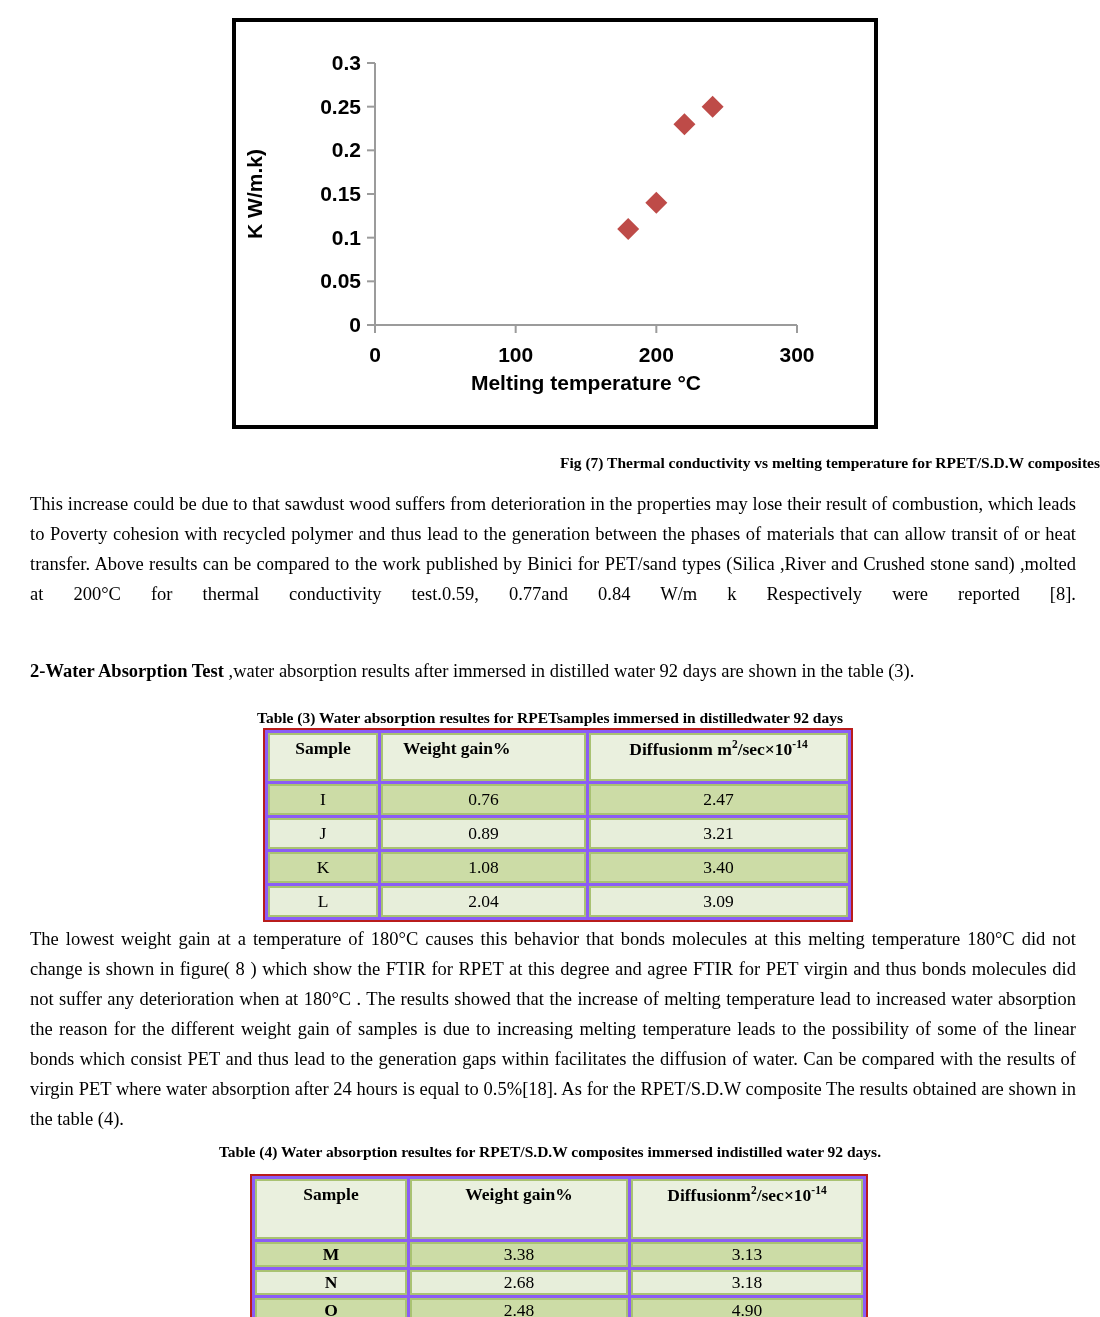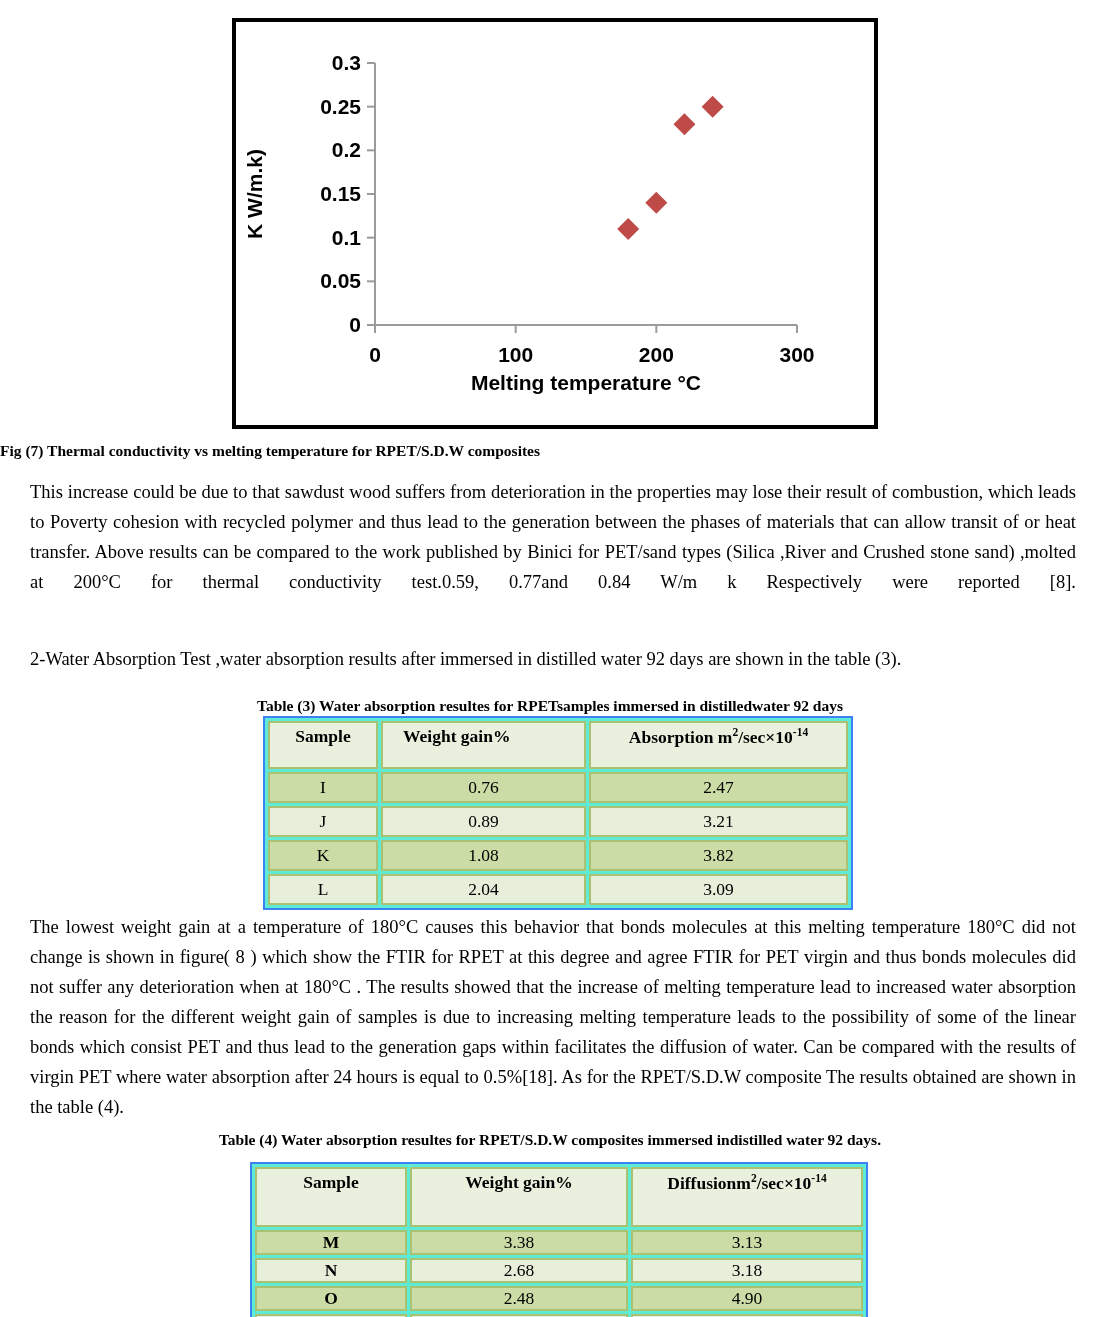--- a/index.html
+++ b/index.html
@@ -7,29 +7,29 @@
     width:1100px; height:1317px; background:#ffffff; color:#000;
     font-family:"Liberation Serif", serif; overflow:hidden;
   }
   .chart-frame {
     box-sizing:border-box; margin:18px 0 0 232px; width:646px; height:411px;
     border:4px solid #000; background:#fff;
   }
   .chart-frame svg { display:block; }
   svg text.tick { font-family:"Liberation Sans", sans-serif; font-weight:bold; font-size:21px; fill:#000; }
   svg text.axis-label { font-family:"Liberation Sans", sans-serif; font-weight:bold; font-size:21px; fill:#000; }
-  .fig-caption { margin-top:13px; text-align:left; font-weight:bold; font-size:15.5px; }
+  .fig-caption { margin-top:25px; text-align:right; font-weight:bold; font-size:15.5px; }
   .para { margin:0 24px 0 30px; font-size:18.5px; line-height:30px; text-align:justify; }
   .para1 { margin-top:17px; text-align-last:justify; }
   .heading-para { margin-top:47px; }
-  .heading-bold { font-weight:normal; }
+  .heading-bold { font-weight:bold; }
   .tbl-caption { text-align:center; font-weight:bold; font-size:15.5px; }
   .t3-caption { margin-top:23px; }
   .t4-caption { margin-top:9px; }
-  table { border-collapse:separate; border-spacing:3px; table-layout:fixed; border:2px solid #3b82f6; background:#5eead4; }
+  table { border-collapse:separate; border-spacing:3px; table-layout:fixed; border:2px solid #b91c1c; background:#8b5cf6; }
   .t3 { margin:1px 0 0 263px; width:578px; }
   .t4 { margin:13px 0 0 250px; width:606px; }
   th, td { border:2px solid #A9C272; font-size:17.5px; text-align:center; overflow:hidden; }
   th { font-weight:bold; vertical-align:top; padding-top:3px; background:#EAF0DE; }
   .t3 th { height:40px; }
   .t4 th { height:52px; }
   td { vertical-align:middle; background:#E7EEDA; padding:0; }
   .t3 td { height:27px; }
   .t4 td { height:21px; }
   tr.dark td { background:#CCDCA6; }
@@ -86,36 +86,36 @@
 <table class="t3">
   <colgroup>
       <col style="width:110px">
       <col style="width:205px">
       <col style="width:259px">
     </colgroup>
   <tbody>
       <tr>
     <th>Sample</th>
     <th class="th-left">Weight gain%</th>
-    <th><span>Absorption m</span><sup>2</sup><span>/sec×10</span><sup>-14</sup></th>
+    <th><span>Diffusionm m</span><sup>2</sup><span>/sec×10</span><sup>-14</sup></th>
   </tr>
   <tr class="dark">
     <td>I</td>
     <td>0.76</td>
     <td>2.47</td>
   </tr>
   <tr>
     <td>J</td>
     <td>0.89</td>
     <td>3.21</td>
   </tr>
   <tr class="dark">
     <td>K</td>
     <td>1.08</td>
-    <td>3.82</td>
+    <td>3.40</td>
   </tr>
   <tr>
     <td>L</td>
     <td>2.04</td>
     <td>3.09</td>
   </tr>
 </tbody>
   </table>
 
 <p class="para" style="margin-top:2px">The lowest weight gain at a temperature of 180°C causes this behavior that bonds molecules at this melting temperature 180°C did not change is shown  in figure( 8 ) which show the FTIR  for RPET  at this degree and agree FTIR  for   PET virgin and thus bonds molecules did not suffer any deterioration when at 180°C . The results showed that the increase of melting temperature lead to increased water absorption  the reason for the different weight gain of samples is due to increasing melting temperature leads to the possibility of  some of the linear bonds which consist PET and thus lead to the generation gaps within  facilitates the diffusion of water. Can be compared with the results  of  virgin PET where water absorption   after 24 hours is equal to 0.5%[18]. As for the RPET/S.D.W composite The results obtained are shown in the table (4).</p>

